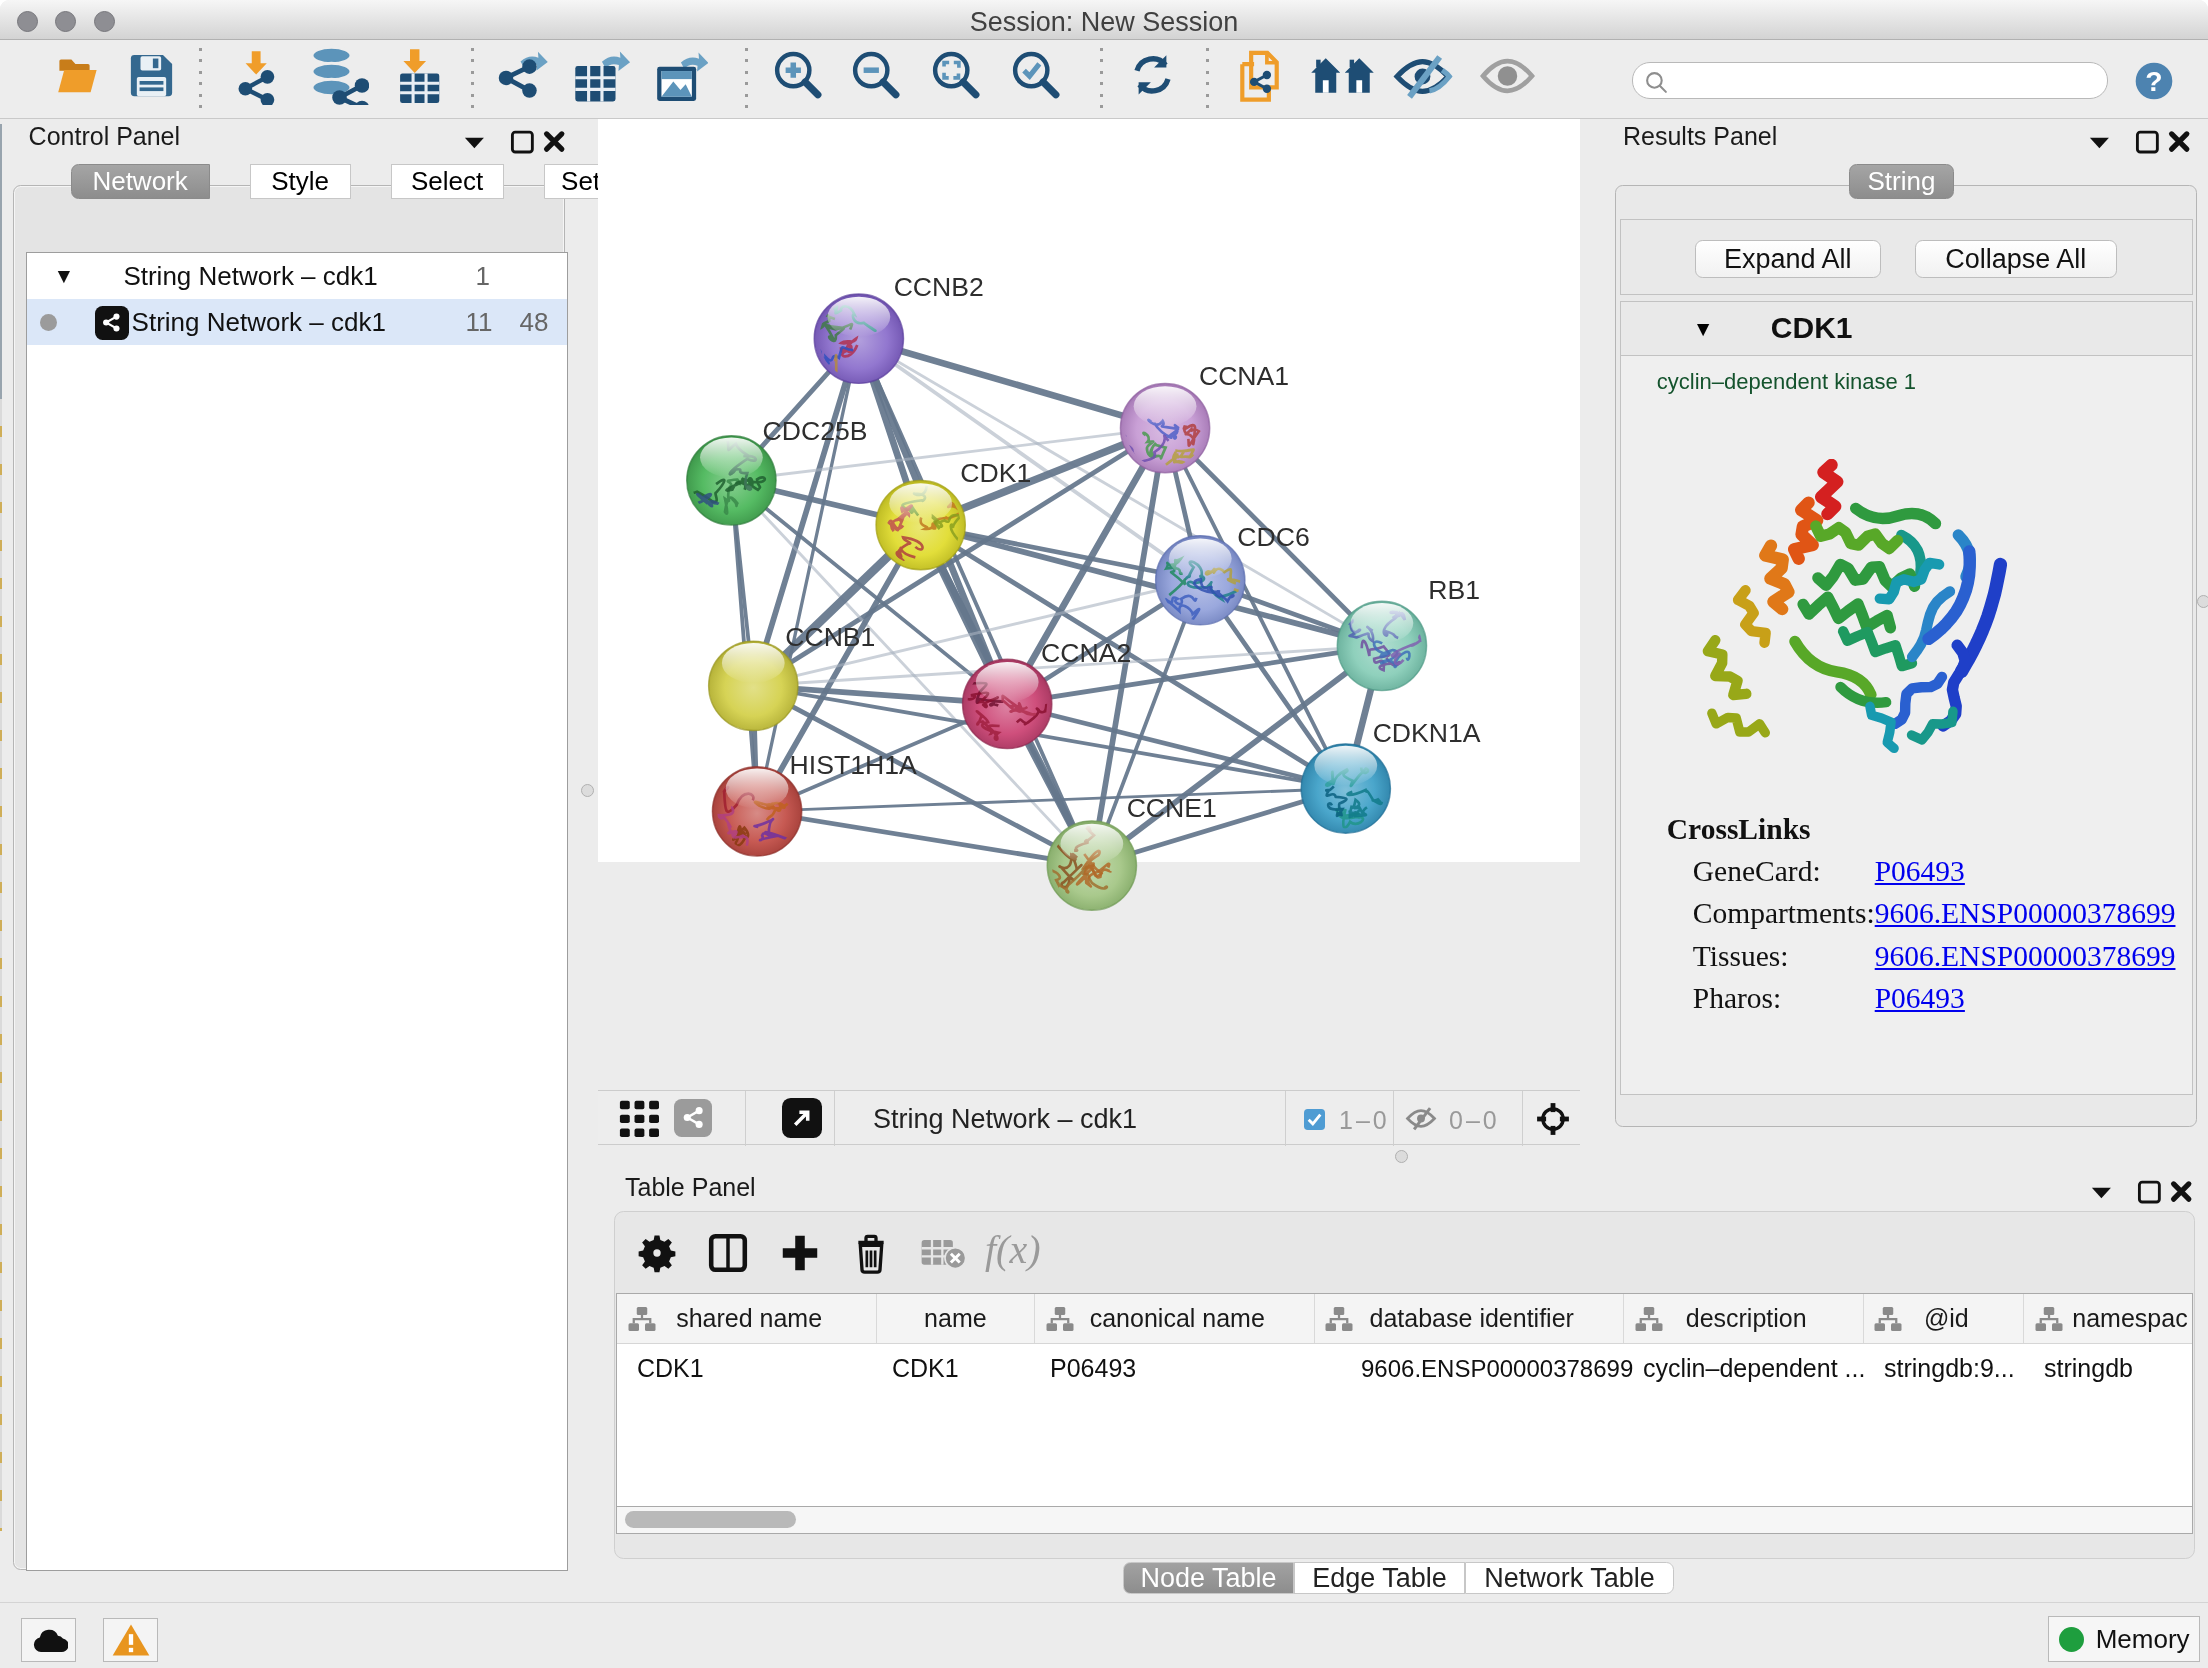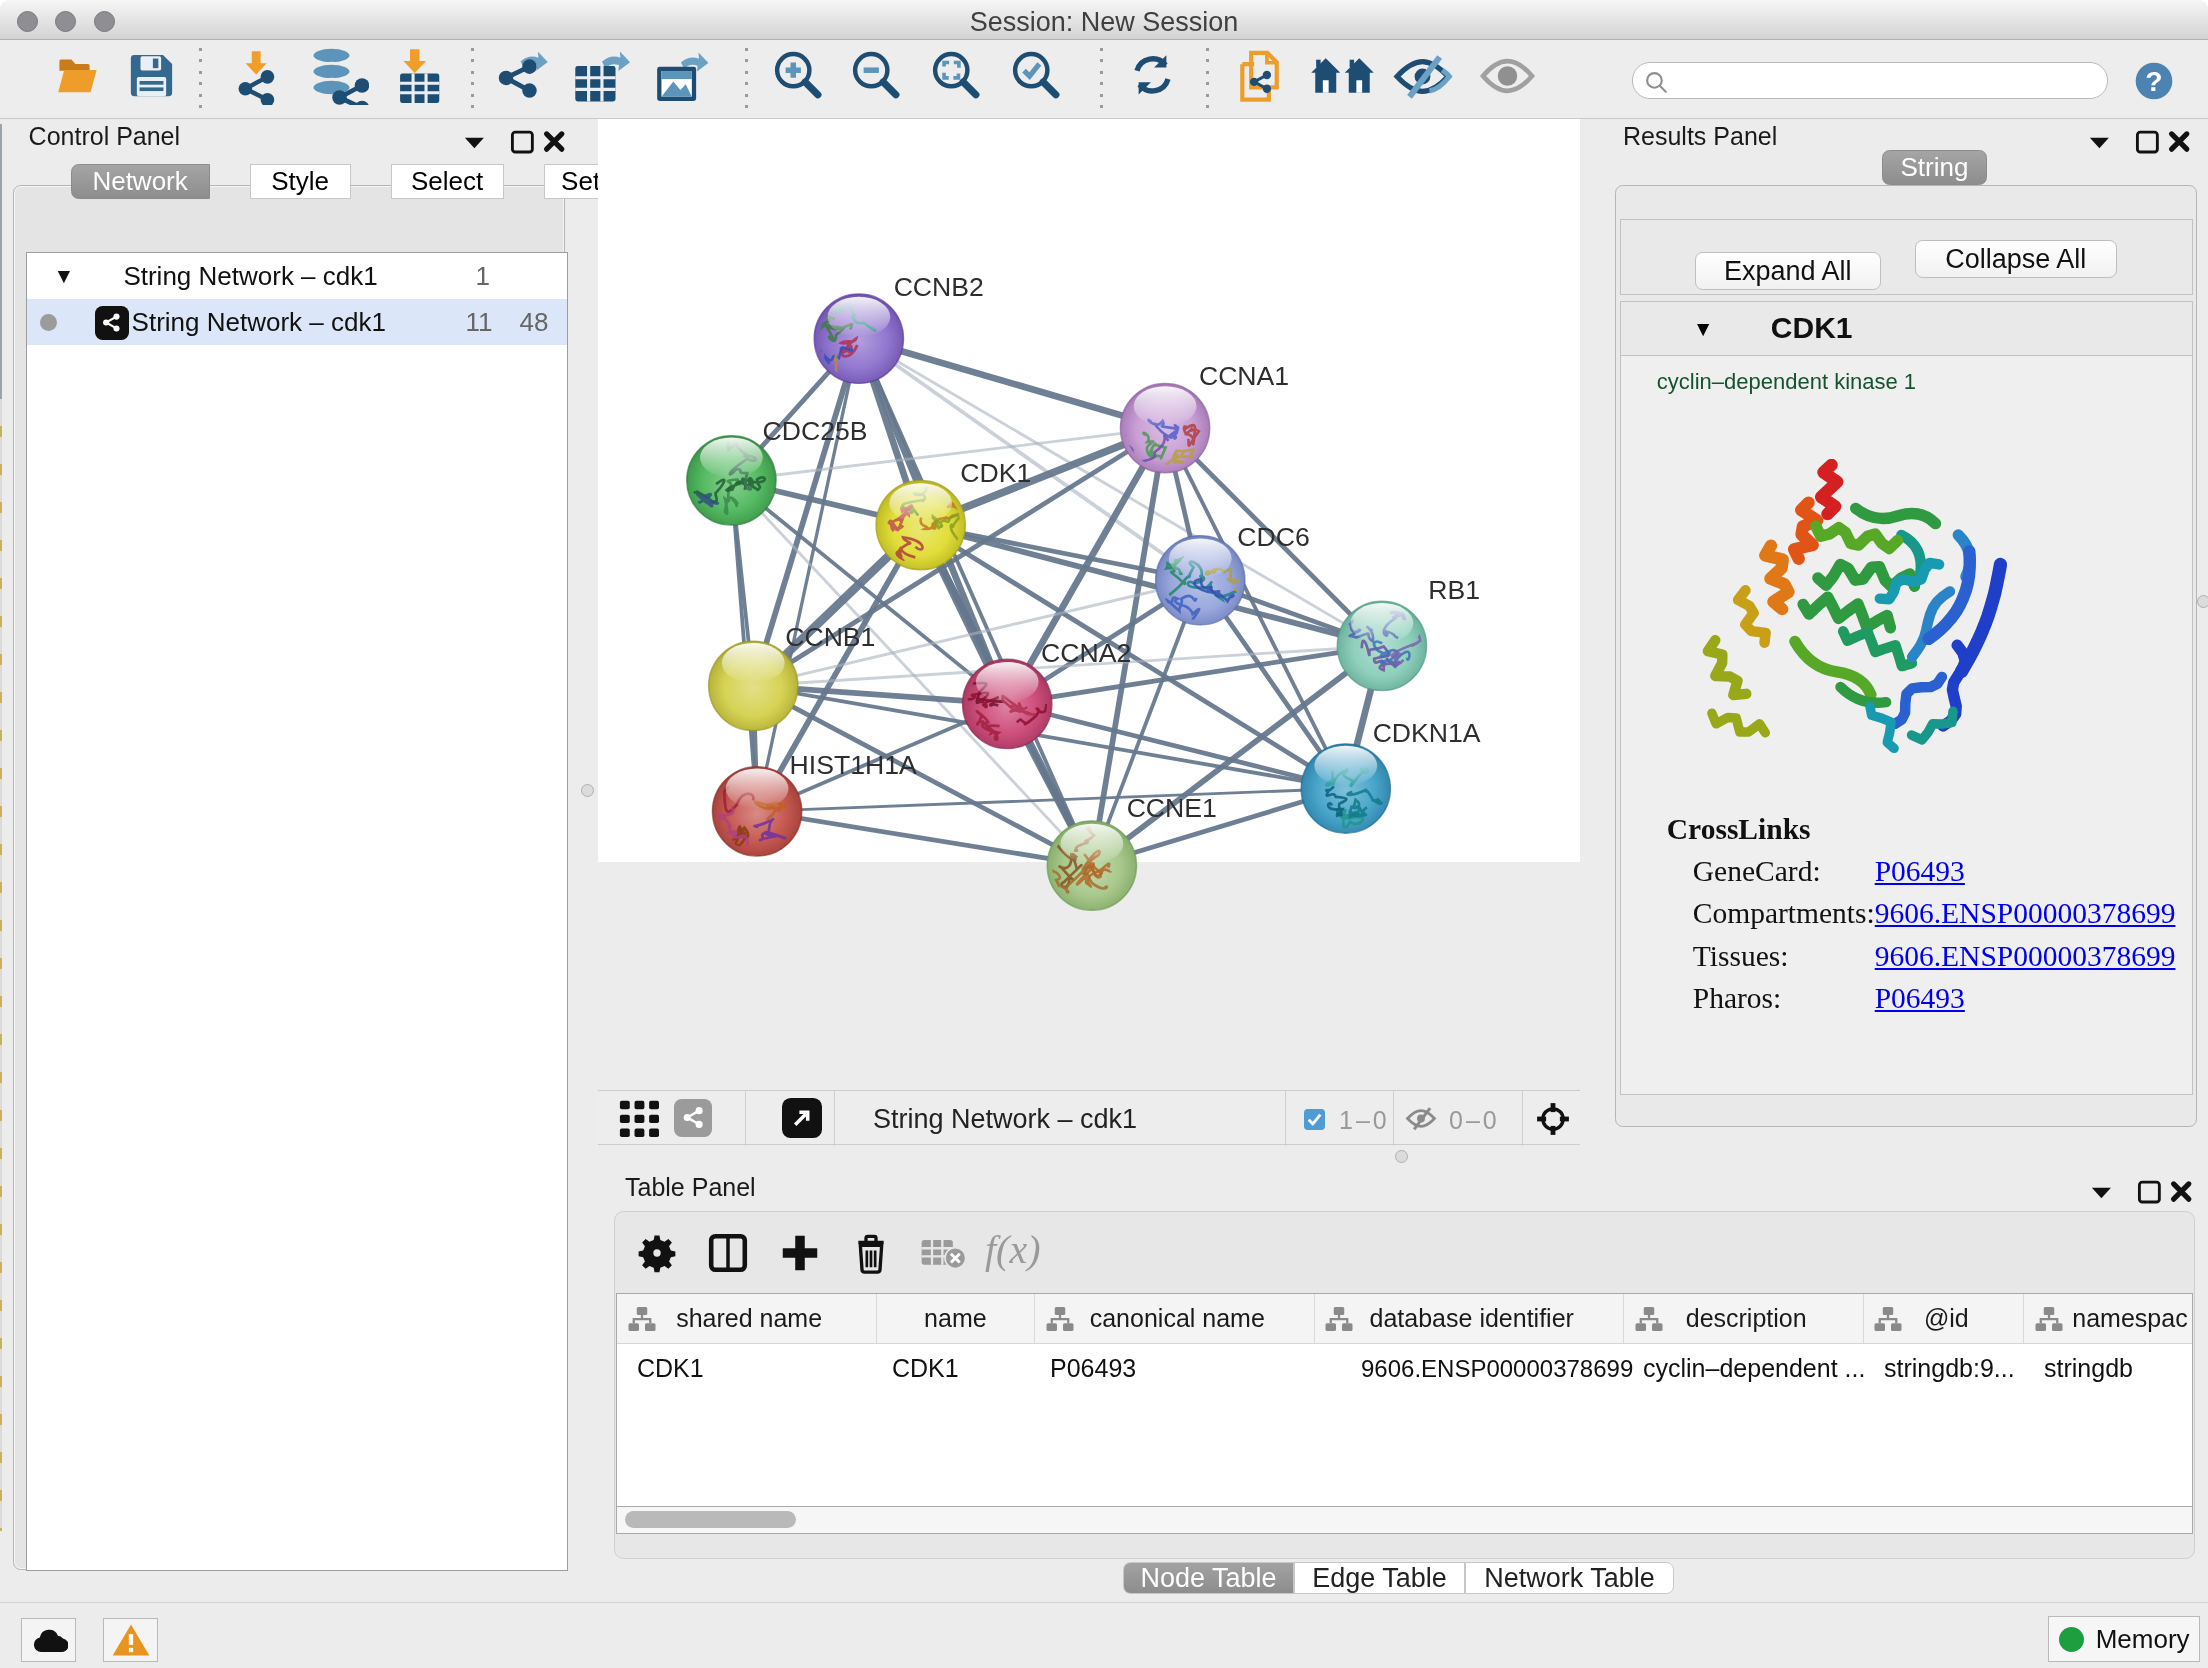--- a/index.html
+++ b/index.html
@@ -662,24 +662,24 @@
   </svg>
 </div>
 
 <div id="rp">
   <div class="paneltitle abs" style="left:23px; top:2.9px;">Results Panel</div>
   <svg class="abs" style="left:488px;top:9.5px;" width="114" height="27" viewBox="0 0 120 28">
       <path d="M2,9 L22,9 L12,20 Z" fill="#111"></path>
       <rect x="52" y="3" width="21" height="21" rx="3" fill="none" stroke="#111" stroke-width="3"></rect>
       <path d="M88,5 L104,21 M104,5 L88,21" stroke="#111" stroke-width="5.5" stroke-linecap="round"></path>
     </svg>
-  <div class="tab sel abs" style="left:249px; top:31px; width:105px; border-radius:7.6px; z-index:5;margin-left:33px;">String</div>
+  <div class="tab sel abs" style="left:249px; top:45px; width:105px; border-radius:7.6px; z-index:5;">String</div>
   <div id="rp-inner">
     <div class="abs" style="left:3.8px;top:33px;width:573px;height:76px;border:1px solid #c2c2c2;">
-      <div class="btn abs" style="left:74px;top:32px;width:186px;height:38px;">Expand All</div>
+      <div class="btn abs" style="left:74px;top:20px;width:186px;height:38px;">Expand All</div>
       <div class="btn abs" style="left:294px;top:20px;width:202px;height:38px;">Collapse All</div>
     </div>
     <div class="abs" style="left:3.8px;top:115px;width:573px;height:54px;border:1px solid #c2c2c2;border-bottom:none;">
       <span class="abs" style="left:72px;top:15px;font-size:21px;">▼</span>
       <span class="abs" style="left:150px;top:8.6px;font-size:30px;font-weight:bold;color:#111;">CDK1</span>
     </div>
     <div class="abs" style="left:3.8px;top:169px;width:573px;height:740px;border:1px solid #c2c2c2;background:#efefef;">
       <div class="abs" style="left:36px;top:13px;font-size:22px;color:#14532d;">cyclin–dependent kinase 1</div>
       <svg class="abs" style="left:52px;top:103px;" width="354" height="304" viewBox="0 0 186 160">
           <path d="M96,26 q10,8 22,4 q12,-4 20,4" fill="none" stroke="#2f9a3f" stroke-width="6" stroke-linecap="round"></path>

